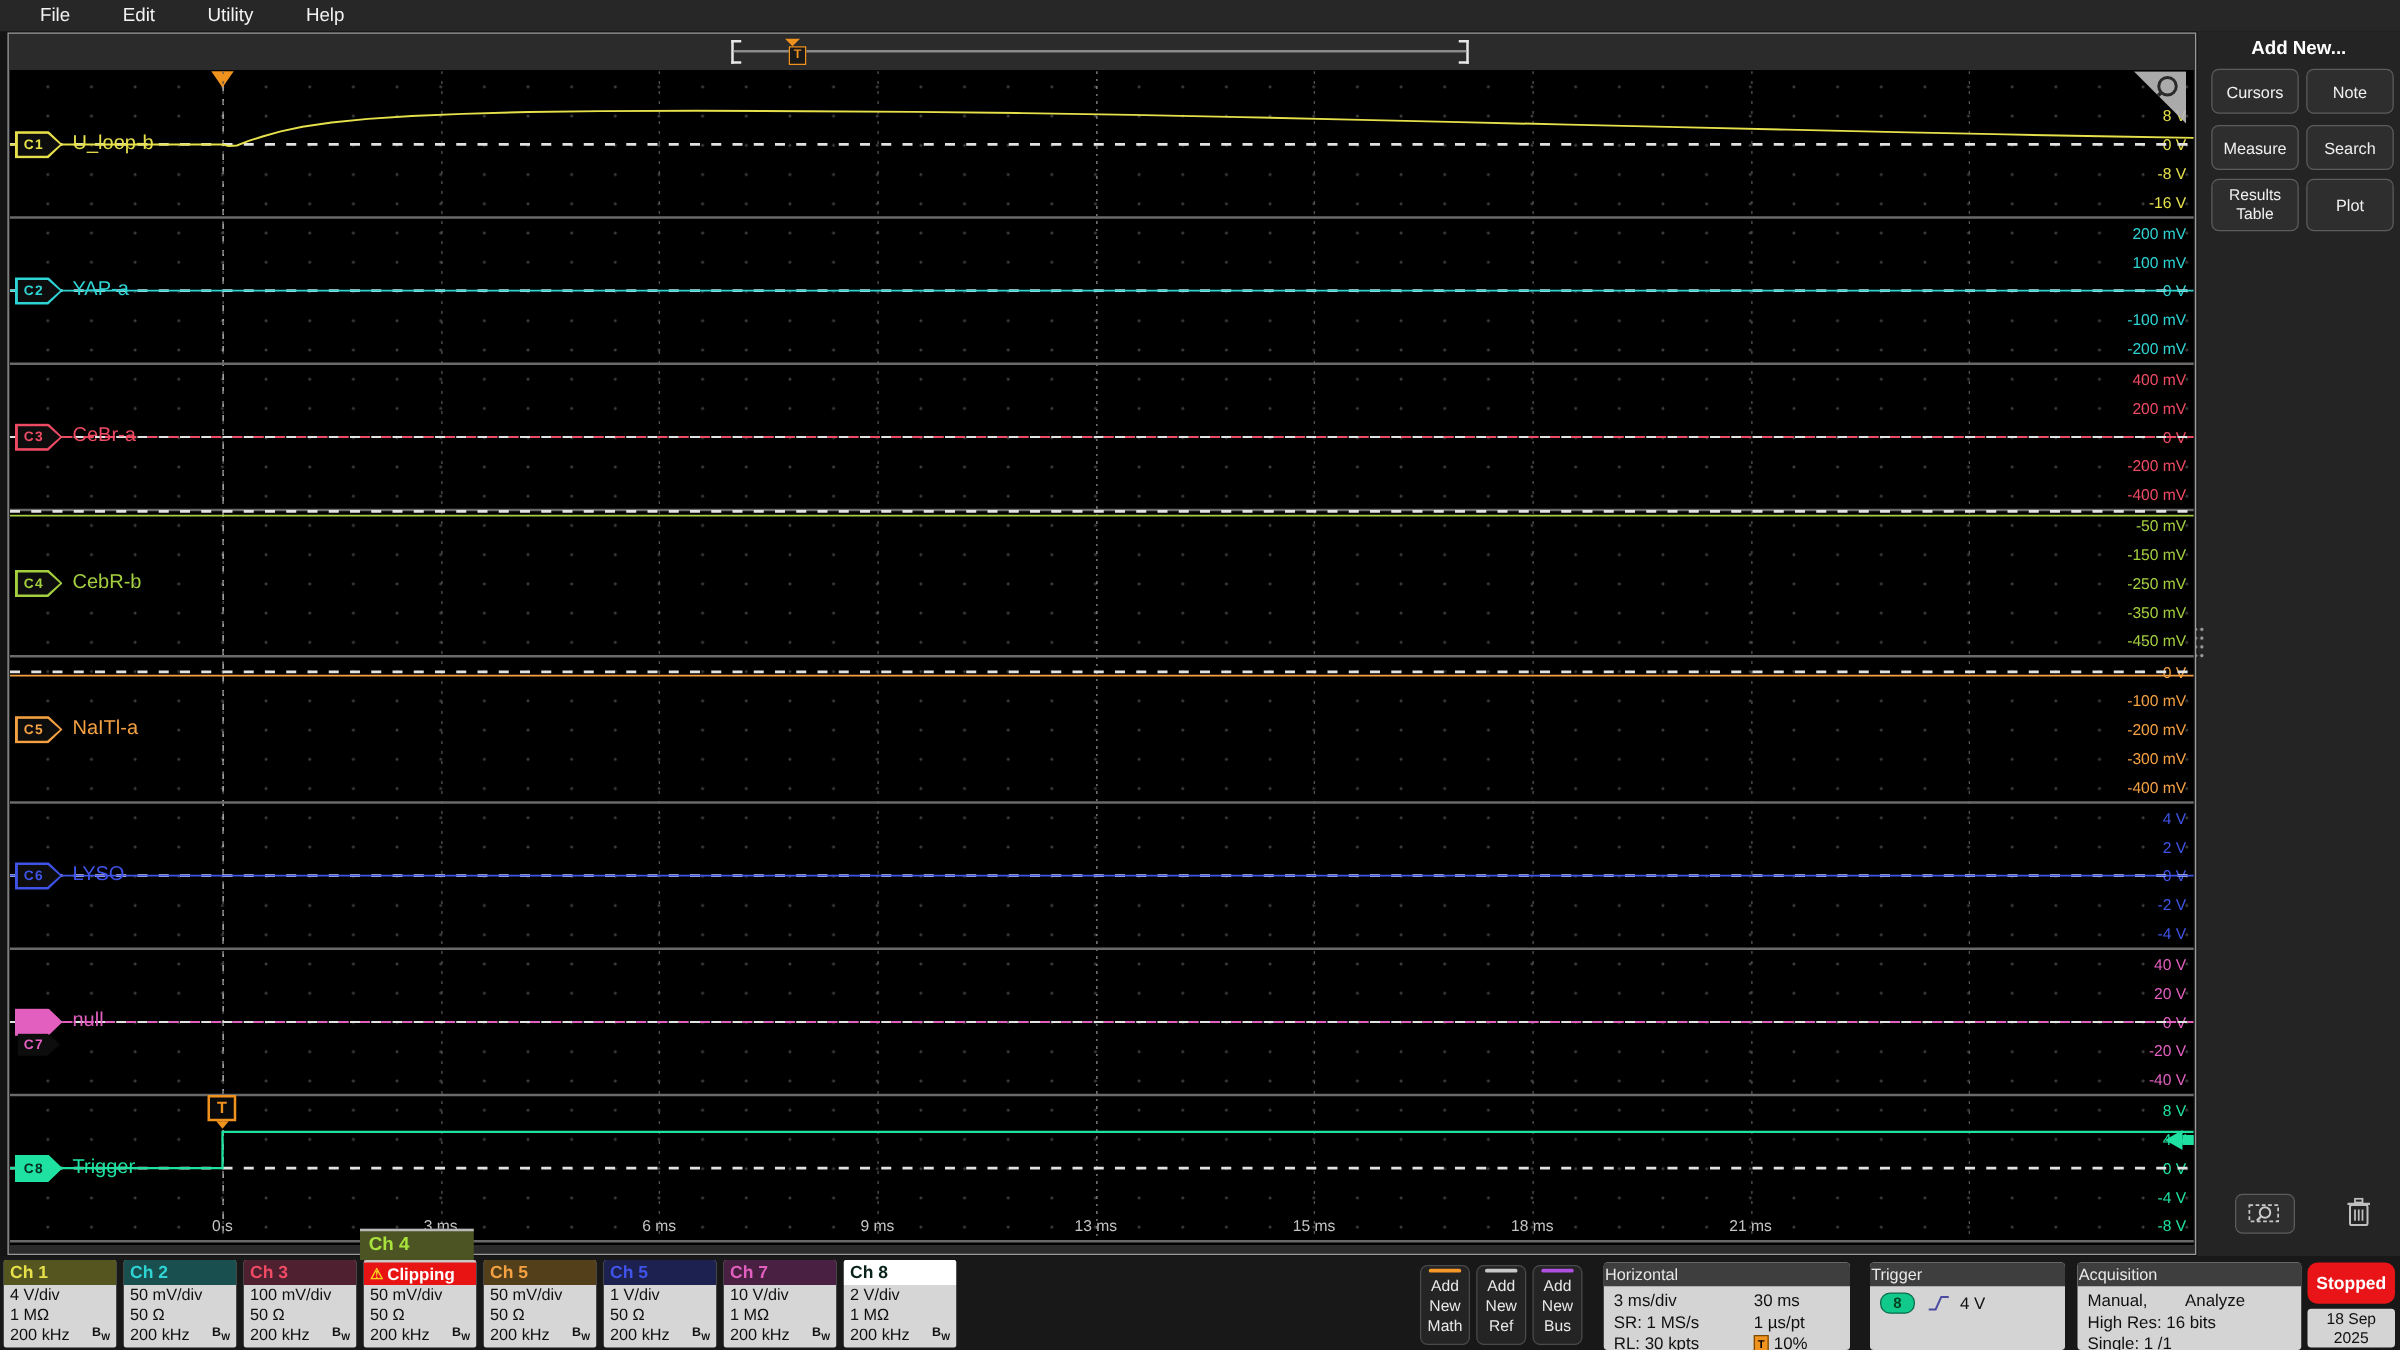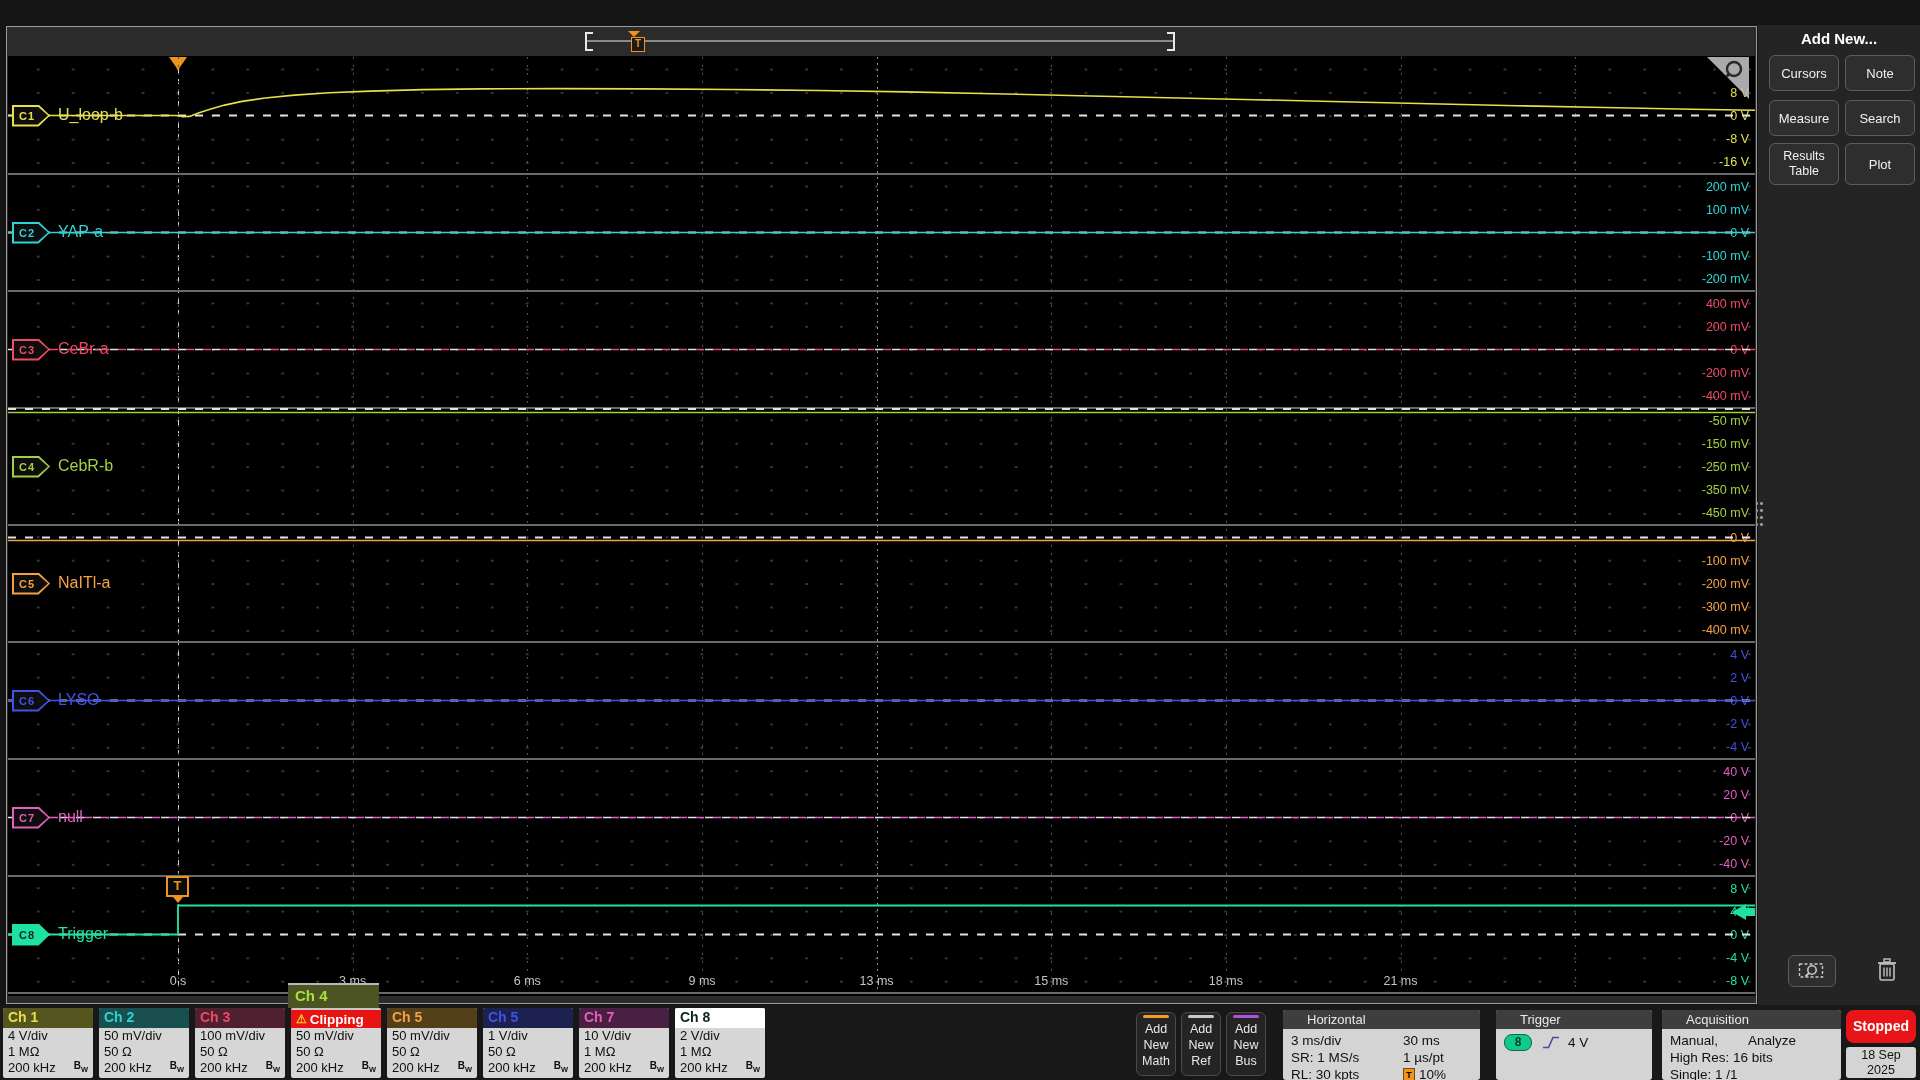--- a/index.html
+++ b/index.html
@@ -51,34 +51,40 @@
   .chbadge .hd{height:20px;font-size:14px;font-weight:bold;padding:1px 5px;}
   .chbadge .hd.clip{background:#e81414;color:#fff;border-top:2px solid #c8c8c8;display:flex;align-items:center;gap:3px;}
   .chbadge .warn{color:#f5d020;font-size:12px;}
   .chbadge .ln{font-size:13px;color:#101010;padding:0 5px;height:16px;line-height:16px;display:flex;align-items:center;}
   .bwmark{margin-left:auto;font-size:10px;font-weight:bold;color:#101010;}
   .bwmark sub{font-size:7.5px;}
   .ch4popup{position:absolute;left:288px;top:983px;width:91px;height:25px;background:#4c5424;border-top:2px solid #b8b8b8;color:#a8e23c;font-weight:bold;font-size:15px;padding-left:7px;line-height:22px;z-index:40;}
   .addnew{position:absolute;top:7px;width:40px;height:64px;background:#242424;border:1px solid #4a4a4a;border-radius:6px;color:#e8e8e8;font-size:12.5px;text-align:center;padding-top:8px;line-height:16px;}
   .addnew .accent{position:absolute;top:2px;left:6px;right:6px;height:3px;border-radius:2px;}
   .panel{position:absolute;top:5px;background:#d4d4d4;border-radius:3px;overflow:hidden;}
-  .panel .phd{background:#3e3e3e;color:#e8e8e8;font-size:13px;height:19px;line-height:19px;padding-left:24px;}
+  .panel .phd{background:#3e3e3e;color:#e8e8e8;font-size:13px;height:19px;line-height:19px;padding-left:1px;}
   .panel .pbody{padding:3px 8px 0 8px;font-size:13.5px;color:#101010;}
   .hrow{display:flex;height:17px;line-height:17px;align-items:center;}
   .hrow .c1{width:112px;}
   .tchip{display:inline-block;width:12px;height:13px;background:#f0921e;color:#000;font-size:9px;font-weight:bold;text-align:center;line-height:13px;margin-right:4px;border:1px solid #7a4a00;}
   .trigsrc{display:inline-block;width:28px;height:17px;background:#12c98c;border:1px solid #0a6a4a;border-radius:8px;color:#042;font-weight:bold;font-size:12px;text-align:center;line-height:15px;margin-right:10px;}
   .stopped{position:absolute;left:1846px;top:5px;width:70px;height:33px;background:#e81418;border-radius:8px;color:#fff;font-weight:bold;font-size:14px;text-align:center;line-height:33px;}
   .datetime{position:absolute;left:1846px;top:42px;width:70px;height:31px;background:#d4d4d4;border-radius:3px;font-size:12.5px;text-align:center;color:#101010;padding-top:1px;line-height:14.5px;}
 </style>
 </head>
 <body>
 
 <div id="app">
 
+  <div class="menubar">
+    <span>File</span>
+    <span>Edit</span>
+    <span>Utility</span>
+    <span>Help</span>
+  </div>
 
   <div class="sidebar-bg"></div>
   <div class="sbtitle">Add New...</div>
   <div class="sbtn" style="left:1769px;top:55px;width:70px;height:36px;">Cursors</div>
   <div class="sbtn" style="left:1845px;top:55px;width:70px;height:36px;">Note</div>
   <div class="sbtn" style="left:1769px;top:100px;width:70px;height:36px;">Measure</div>
   <div class="sbtn" style="left:1845px;top:100px;width:70px;height:36px;">Search</div>
   <div class="sbtn" style="left:1769px;top:143px;width:70px;height:42px;font-size:12.5px;">Results Table</div>
   <div class="sbtn" style="left:1845px;top:143px;width:70px;height:42px;">Plot</div>
   <div class="splitter"></div>
@@ -221,21 +227,21 @@
         </div>
         <div class="chname" style="top: 634.5px; color: rgb(64, 83, 232);">LYSO</div>
         <div class="sep" style="top: 702px;"></div>
         <div class="axislabel" style="top: 707.5px; color: rgb(226, 95, 192);">40 V</div>
         <div class="axislabel" style="top: 730.5px; color: rgb(226, 95, 192);">20 V</div>
         <div class="axislabel" style="top: 753.5px; color: rgb(226, 95, 192);">0 V</div>
         <div class="axislabel" style="top: 776.5px; color: rgb(226, 95, 192);">-20 V</div>
         <div class="axislabel" style="top: 799.5px; color: rgb(226, 95, 192);">-40 V</div>
         <div class="chtag" style="top: 750.5px;">
           <div class="outer" style="background: rgb(226, 95, 192);"></div>
-          <div class="inner" style="color: rgb(226, 95, 192);">C7</div>
+          <div class="inner" style="color: rgb(226, 95, 192); margin-top: 18px;">C7</div>
         </div>
         <div class="chname" style="top: 751.5px; color: rgb(226, 95, 192);">null</div>
         <div class="sep" style="top: 819px;"></div>
         <div class="axislabel" style="top: 824.5px; color: rgb(31, 226, 162);">8 V</div>
         <div class="axislabel" style="top: 847.5px; color: rgb(31, 226, 162);">4 V</div>
         <div class="axislabel" style="top: 870.5px; color: rgb(31, 226, 162);">0 V</div>
         <div class="axislabel" style="top: 893.5px; color: rgb(31, 226, 162);">-4 V</div>
         <div class="axislabel" style="top: 916.5px; color: rgb(31, 226, 162);">-8 V</div>
         <div class="chtag" style="top: 867.5px;">
           <div class="outer" style="background: rgb(31, 226, 162);"></div>

